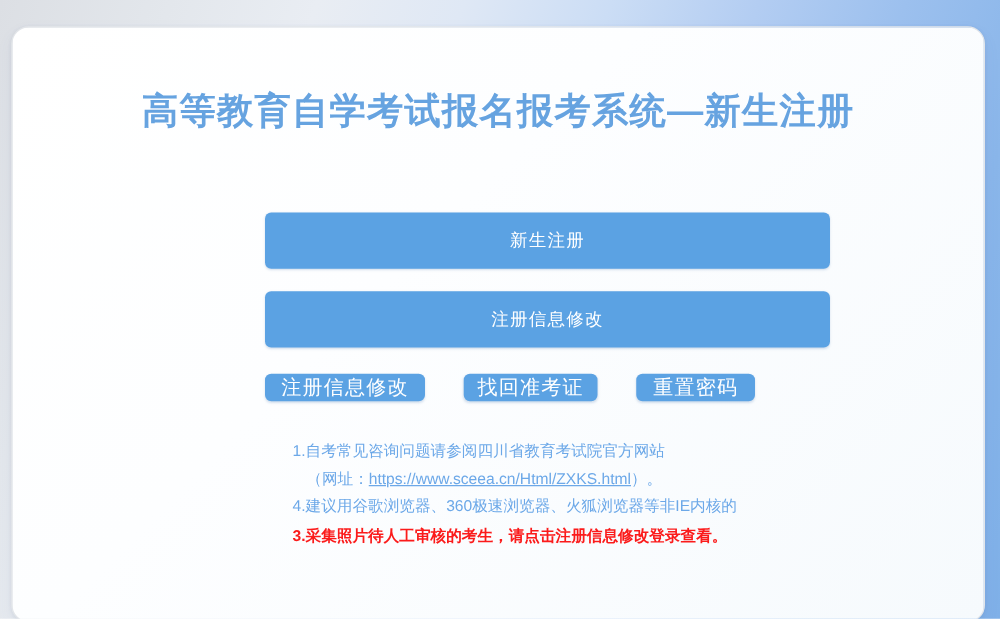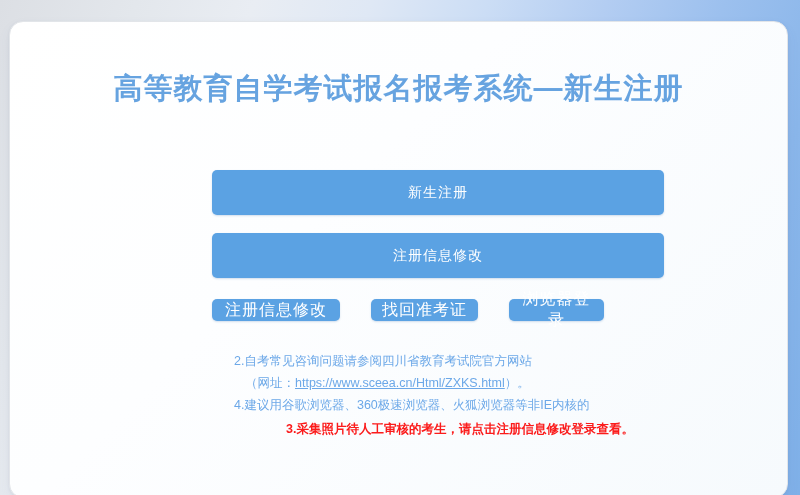--- a/index.html
+++ b/index.html
@@ -107,45 +107,44 @@
   }
   .note-line { white-space: nowrap; }
   .note-indent { padding-left: 11px; }
   .note-link {
     color: #6ca8e8;
   }
   .note-red {
     color: #fb1b1b;
     font-weight: bold;
     margin-top: 2px;
-    text-align: right;
   }
 </style>
 </head>
 <body>
 
 <div id="page">
 
   <div class="card">
 
     <div class="title">高等教育自学考试报名报考系统—新生注册</div>
 
     <button class="btn btn-primary" id="btn-new-register">新生注册</button>
 
     <button class="btn btn-primary" id="btn-course-pay">注册信息修改</button>
 
     <button class="btn btn-secondary" id="btn-modify-info">注册信息修改</button>
 
     <button class="btn btn-secondary" id="btn-find-ticket">找回准考证</button>
 
-    <button class="btn btn-secondary" id="btn-reset-pwd">浏览器登录</button>
+    <button class="btn btn-secondary" id="btn-reset-pwd">重置密码</button>
 
     <div class="notes">
 
-      <div class="note-line">2.自考常见咨询问题请参阅四川省教育考试院官方网站</div>
+      <div class="note-line">1.自考常见咨询问题请参阅四川省教育考试院官方网站</div>
 
       <div class="note-line note-indent">
         <span>（网址：</span><a class="note-link" href="#">https://www.sceea.cn/Html/ZXKS.html</a><span>）。</span>
       </div>
 
       <div class="note-line">4.建议用谷歌浏览器、360极速浏览器、火狐浏览器等非IE内核的</div>
 
 
       <div class="note-line note-red">3.采集照片待人工审核的考生，请点击注册信息修改登录查看。</div>
 

